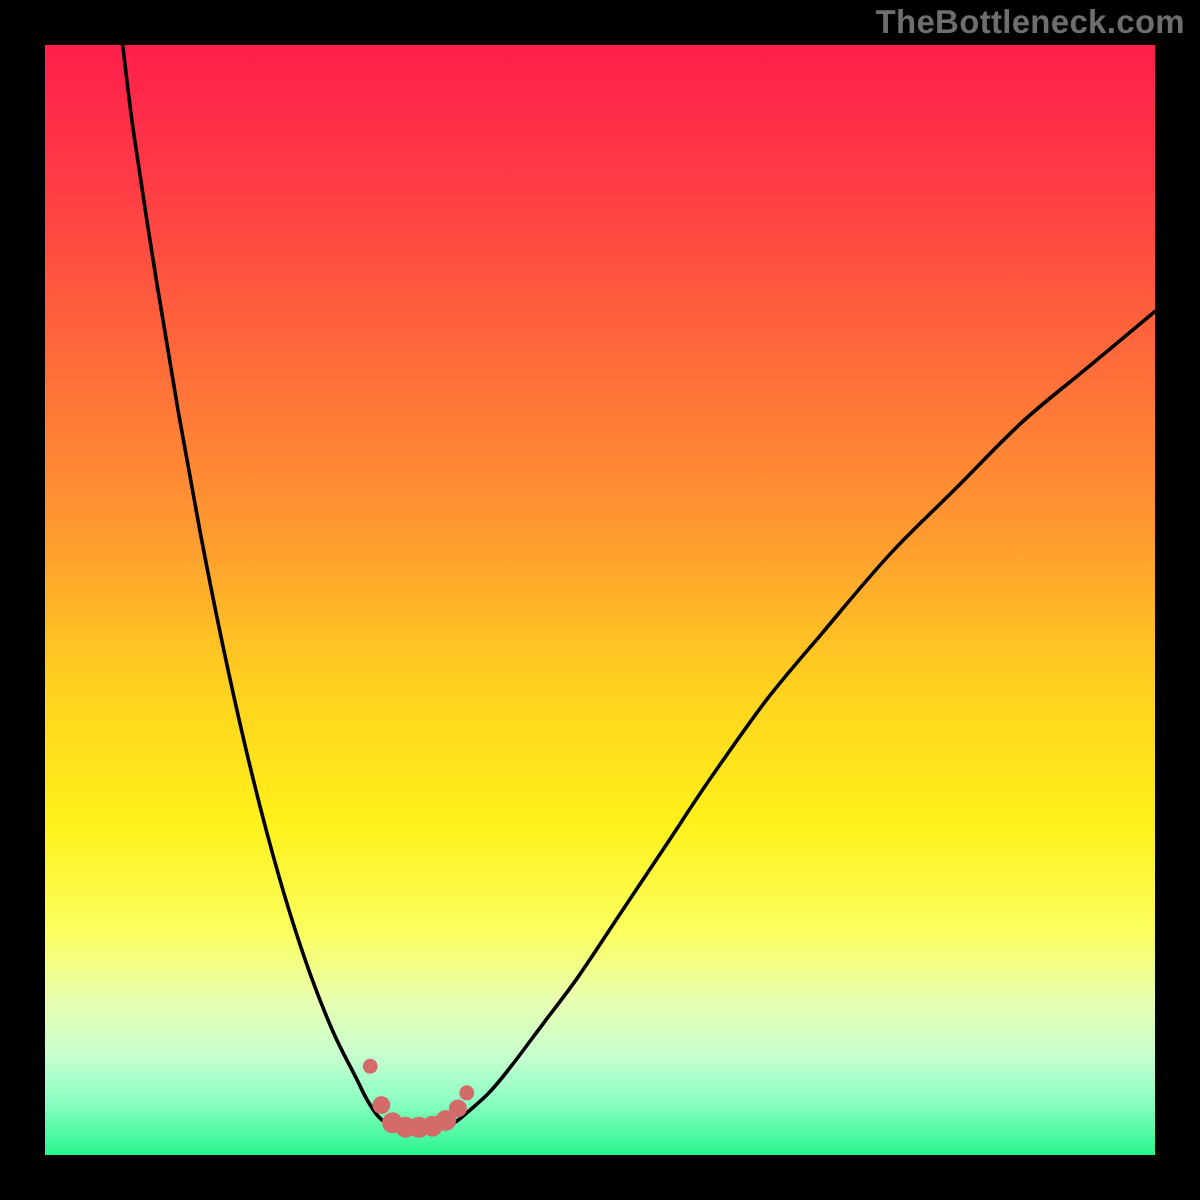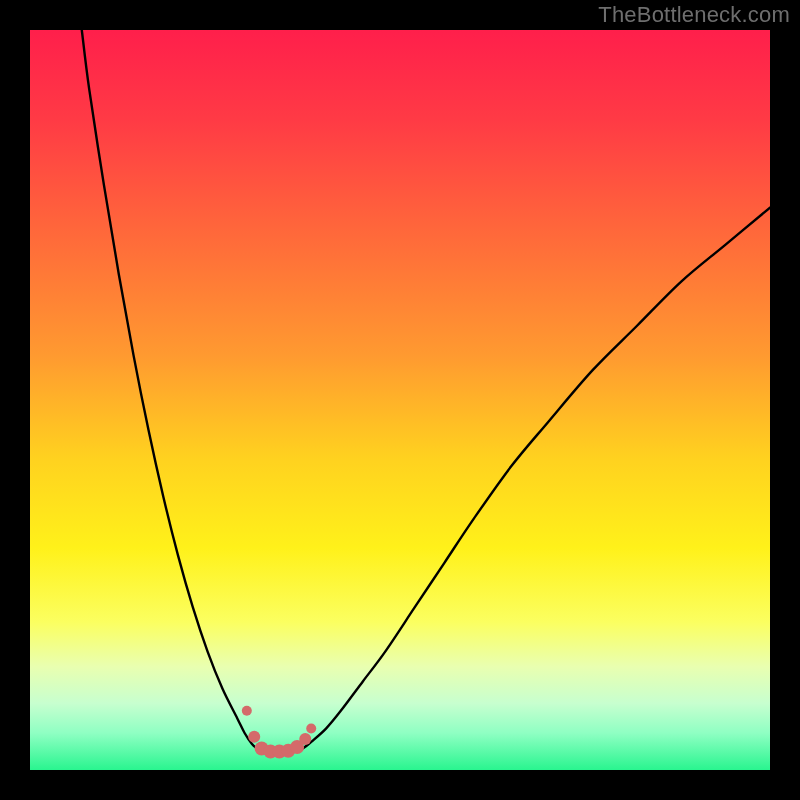--- a/index.html
+++ b/index.html
@@ -26,21 +26,21 @@
     width: 740px;
     height: 740px;
   }
   .watermark {
     position: absolute;
     top: 2px;
     right: 10px;
     color: #6e6e6e;
     font-size: 22px;
     letter-spacing: 0.2px;
-    font-weight: 400;
+    font-weight: 700;
     user-select: none;
   }
 </style>
 </head>
 <body>
 
 <div class="frame">
   <svg class="plot" viewBox="0 0 740 740" width="740" height="740" preserveAspectRatio="none">
     <defs>
       <linearGradient id="bg-grad" x1="0" y1="0" x2="0" y2="1">

